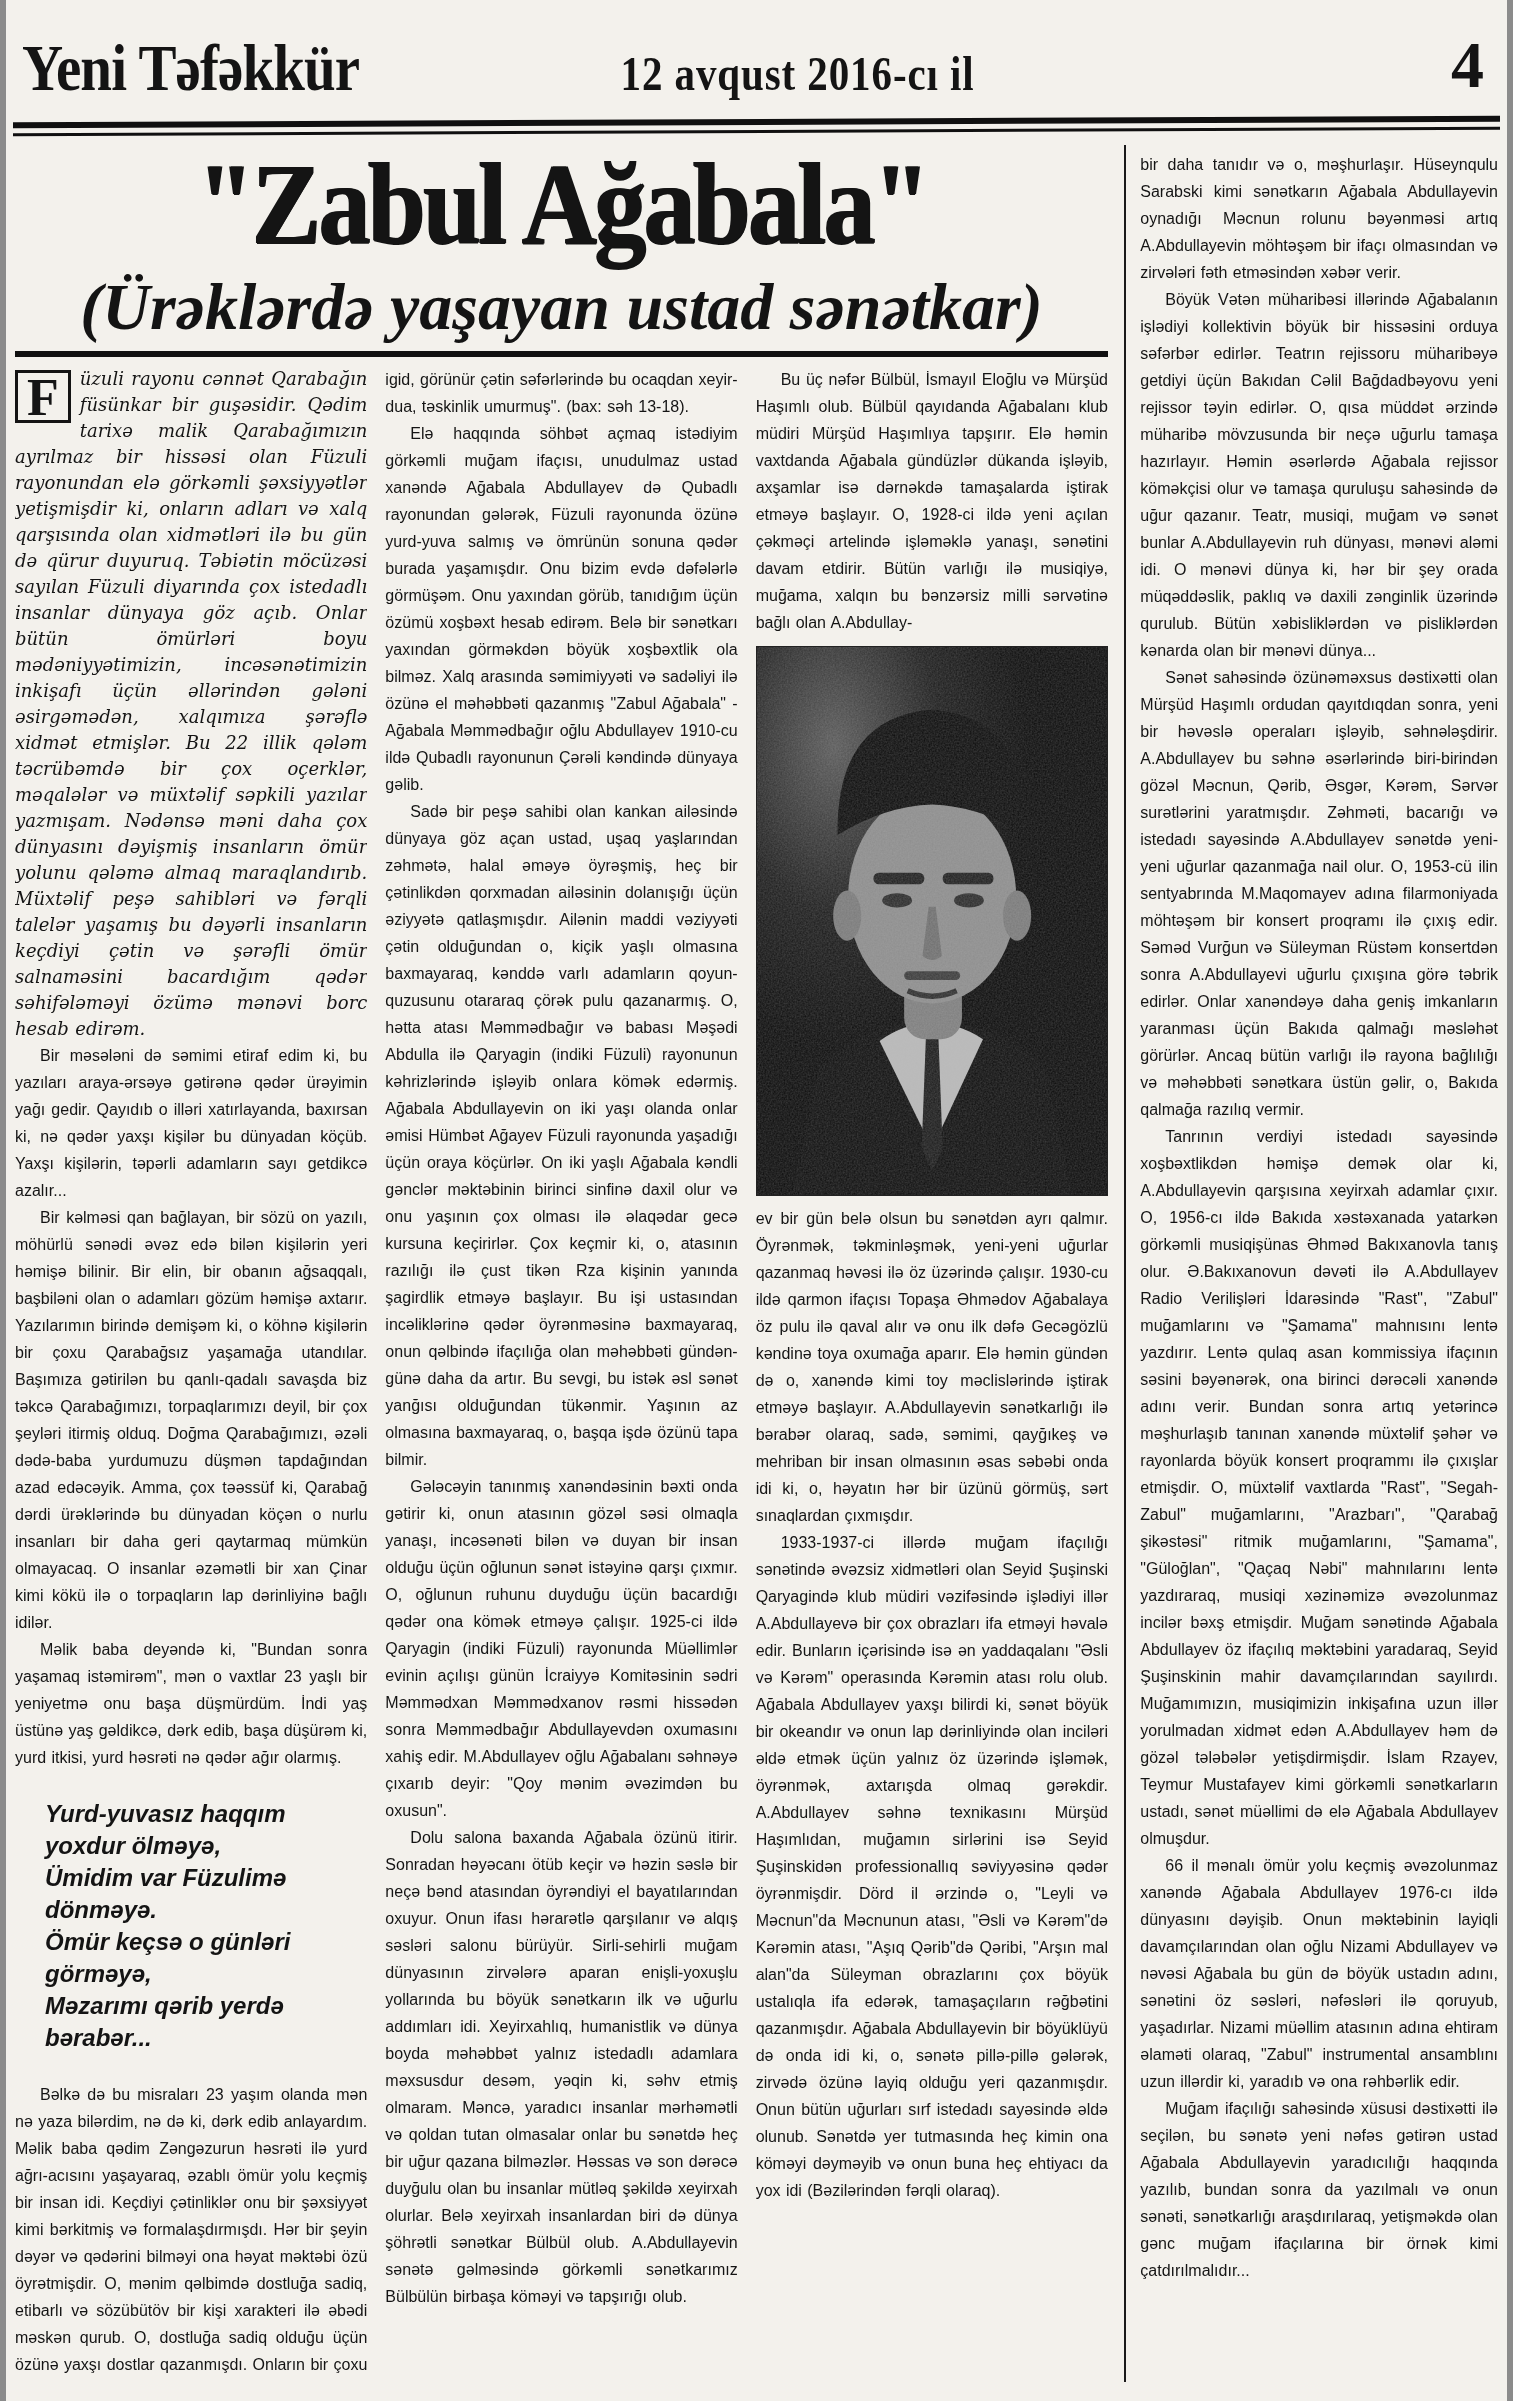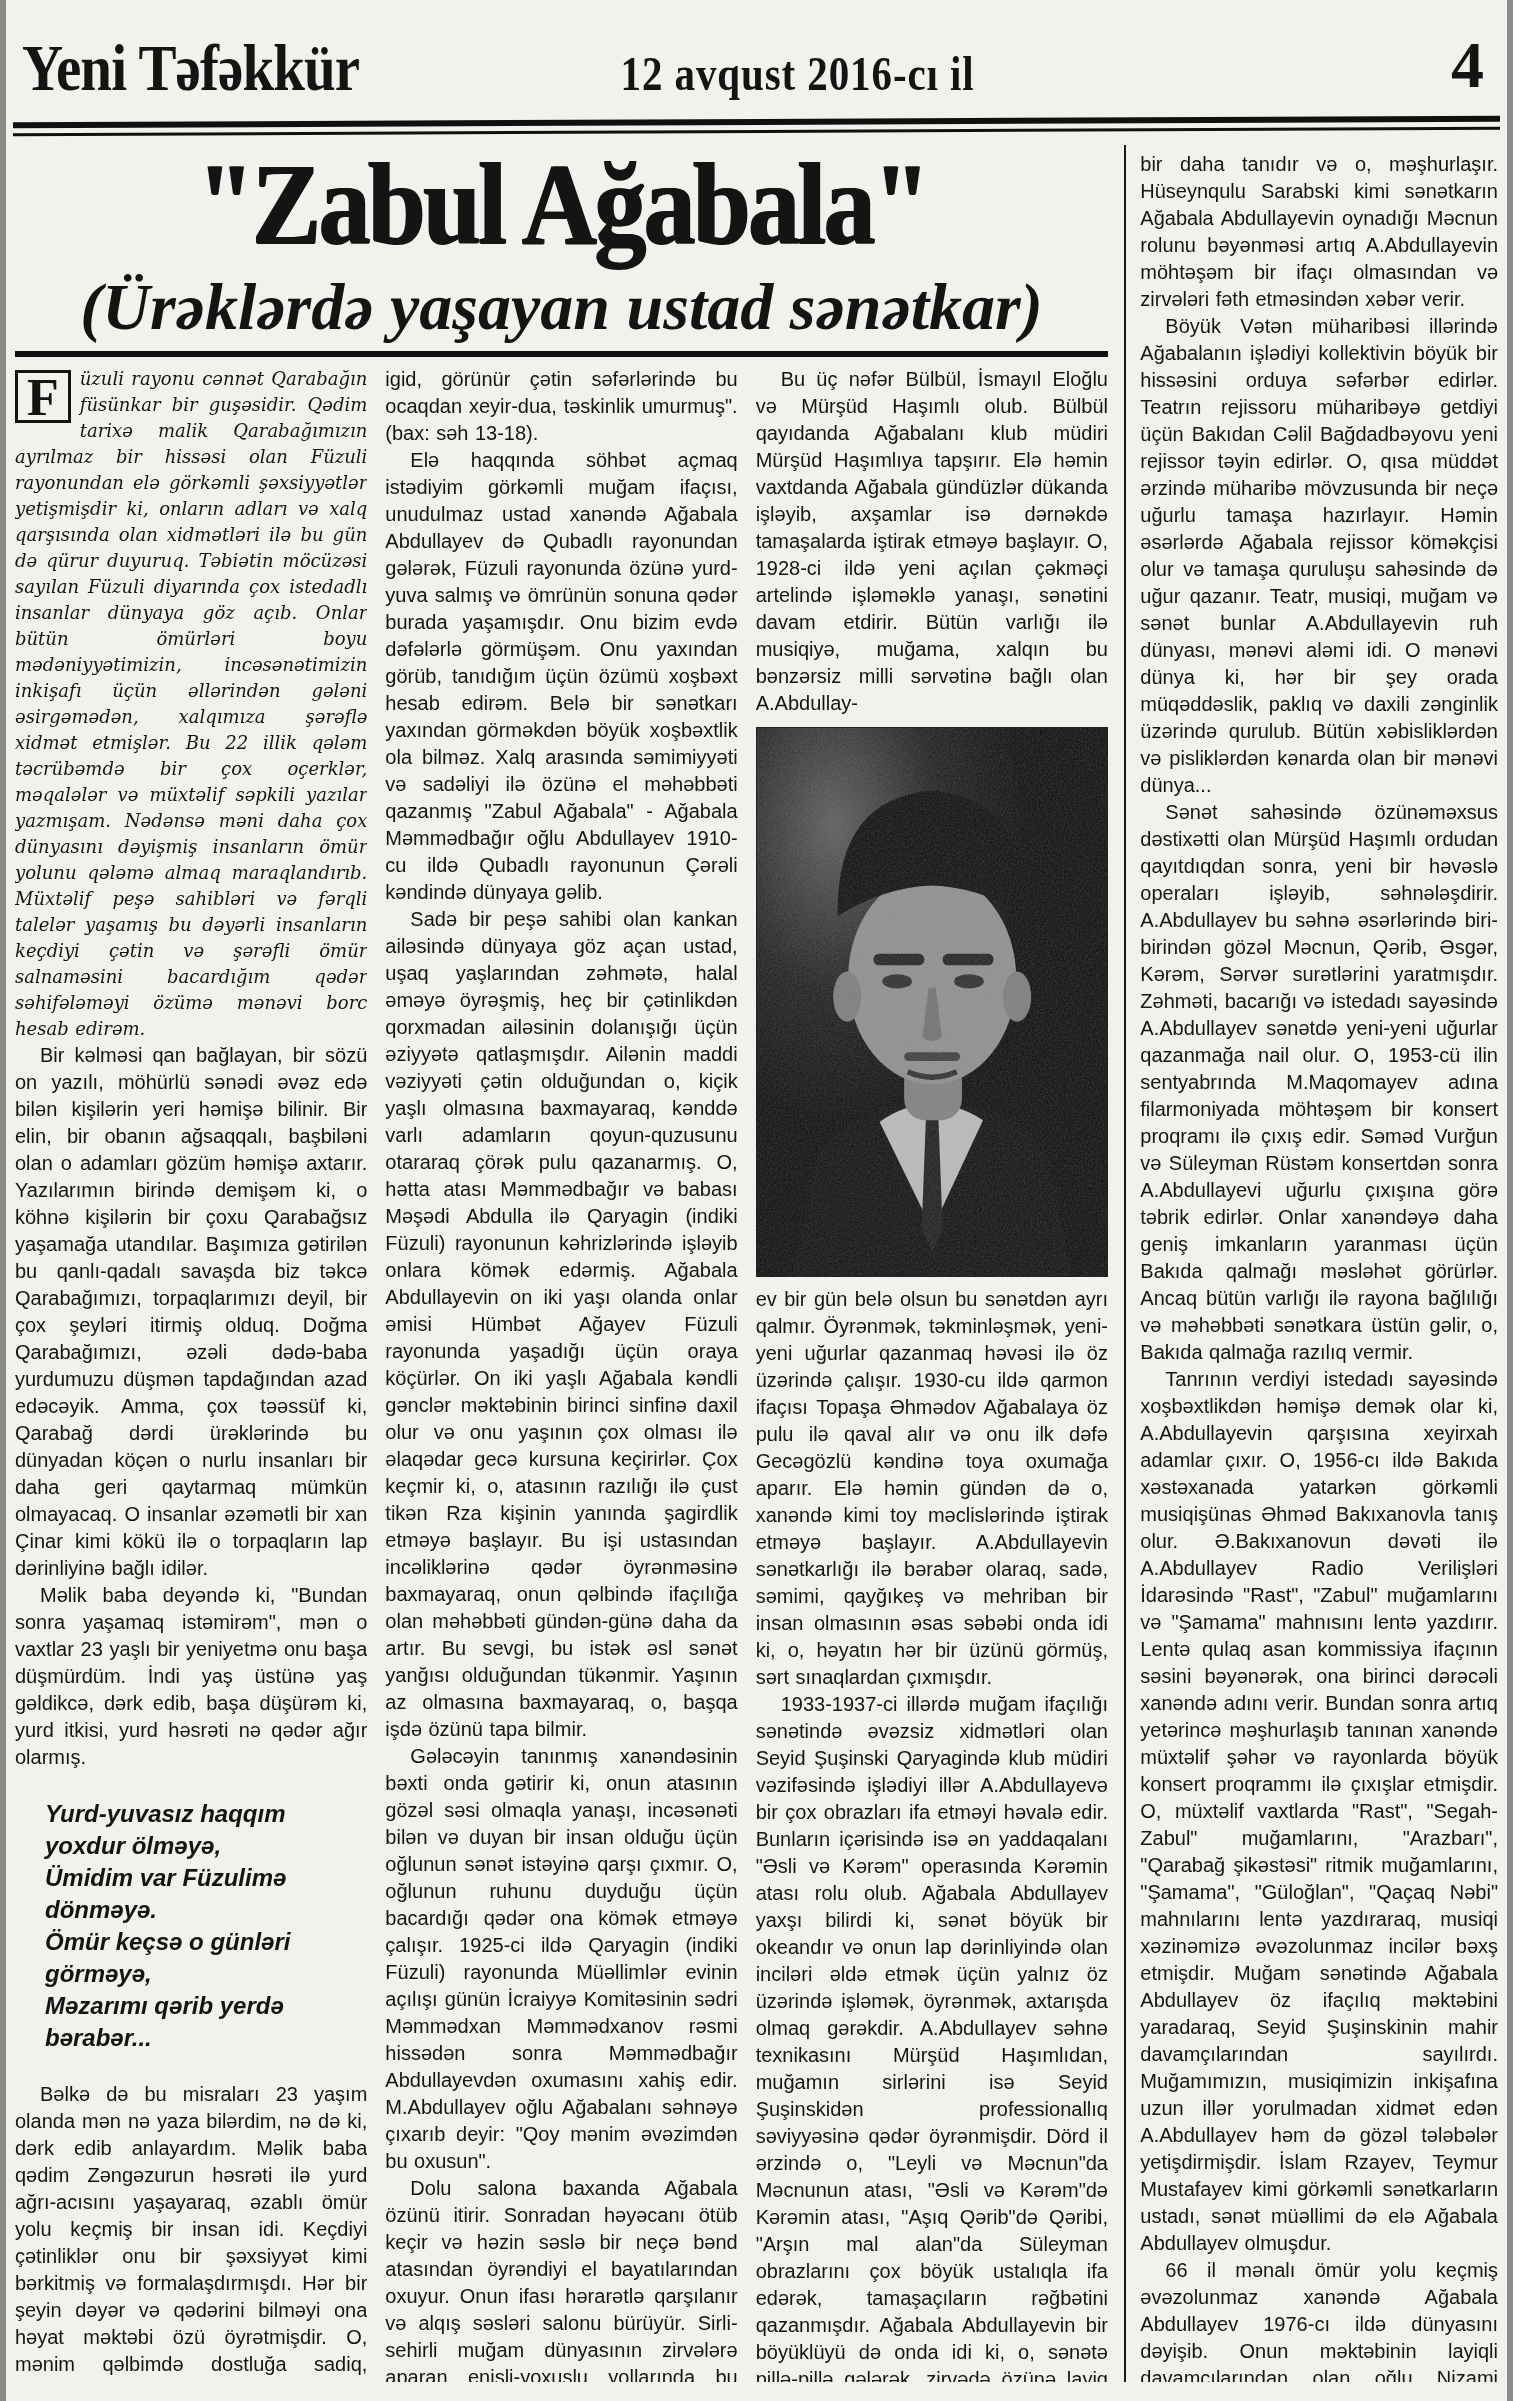--- a/index.html
+++ b/index.html
@@ -29,21 +29,21 @@
     margin:0;letter-spacing:-2.7px;line-height:1.05;transform:scaleY(1.12);
     text-shadow:1.8px 0 0 #141414,0.9px 0.9px 0 #141414;
   }
   .headline-block h2{
     font-family:"Liberation Serif",serif;font-weight:bold;font-style:italic;font-size:66px;
     margin:16px 0 0;padding-bottom:10.7px;border-bottom:6.3px solid #101010;line-height:1.0;
     letter-spacing:0;
   }
   
   .body-p{
-    font-size:20px;line-height:27px;text-align:justify;text-indent:25px;
+    font-size:16px;line-height:27px;text-align:justify;text-indent:25px;
     margin:0;word-spacing:0.9px;
   }
   .noindent{text-indent:0;}
   .intro{font-family:"DejaVu Serif",serif;font-style:italic;font-size:18px;line-height:26px;}
   .dropcap{
     float:left;font-family:"Liberation Serif",serif;font-style:normal;font-weight:bold;
     font-size:52px;line-height:41px;border:3.6px solid #141414;padding:3.6px 9px 1.8px;
     margin:4.5px 9px 1.8px 0;
   }
   .poem{font-weight:bold;font-style:italic;font-size:24px;line-height:32px;margin:27px 0 27px 30px;}
@@ -72,20 +72,21 @@
     <div class="left-wrap">
       <div class="headline-block">
         <h1>"Zabul Ağabala"</h1>
         <h2>(Ürəklərdə yaşayan ustad sənətkar)</h2>
       </div>
 
       <div class="cols3">
 
         <div class="col">
           <p class="body-p intro noindent"><span class="dropcap">F</span><span>üzuli rayonu cənnət Qarabağın füsünkar bir guşəsidir. Qədim tarixə malik Qarabağımızın ayrılmaz bir hissəsi olan Füzuli rayonundan elə görkəmli şəxsiyyətlər yetişmişdir ki, onların adları və xalq qarşısında olan xidmətləri ilə bu gün də qürur duyuruq. Təbiətin möcüzəsi sayılan Füzuli diyarında çox istedadlı insanlar dünyaya göz açıb. Onlar bütün ömürləri boyu mədəniyyətimizin, incəsənətimizin inkişafı üçün əllərindən gələni əsirgəmədən, xalqımıza şərəflə xidmət etmişlər. Bu 22 illik qələm təcrübəmdə bir çox oçerklər, məqalələr və müxtəlif səpkili yazılar yazmışam. Nədənsə məni daha çox dünyasını dəyişmiş insanların ömür yolunu qələmə almaq maraqlandırıb. Müxtəlif peşə sahibləri və fərqli talelər yaşamış bu dəyərli insanların keçdiyi çətin və şərəfli ömür salnaməsini bacardığım qədər səhifələməyi özümə mənəvi borc hesab edirəm.</span></p>
+          <p class="body-p">Bir məsələni də səmimi etiraf edim ki, bu yazıları araya-ərsəyə gətirənə qədər ürəyimin yağı gedir. Qayıdıb o illəri xatırlayanda, baxırsan ki, nə qədər yaxşı kişilər bu dünyadan köçüb. Yaxşı kişilərin, təpərli adamların sayı getdikcə azalır...</p>
           <p class="body-p">Bir kəlməsi qan bağlayan, bir sözü on yazılı, möhürlü sənədi əvəz edə bilən kişilərin yeri həmişə bilinir. Bir elin, bir obanın ağsaqqalı, başbiləni olan o adamları gözüm həmişə axtarır. Yazılarımın birində demişəm ki, o köhnə kişilərin bir çoxu Qarabağsız yaşamağa utandılar. Başımıza gətirilən bu qanlı-qadalı savaşda biz təkcə Qarabağımızı, torpaqlarımızı deyil, bir çox şeyləri itirmiş olduq. Doğma Qarabağımızı, əzəli dədə-baba yurdumuzu düşmən tapdağından azad edəcəyik. Amma, çox təəssüf ki, Qarabağ dərdi ürəklərində bu dünyadan köçən o nurlu insanları bir daha geri qaytarmaq mümkün olmayacaq. O insanlar əzəmətli bir xan Çinar kimi kökü ilə o torpaqların lap dərinliyinə bağlı idilər.</p>
           <p class="body-p">Məlik baba deyəndə ki, "Bundan sonra yaşamaq istəmirəm", mən o vaxtlar 23 yaşlı bir yeniyetmə onu başa düşmürdüm. İndi yaş üstünə yaş gəldikcə, dərk edib, başa düşürəm ki, yurd itkisi, yurd həsrəti nə qədər ağır olarmış.</p>
           <div class="poem">
             <div class="poem-line">Yurd-yuvasız haqqım yoxdur ölməyə,</div>
             <div class="poem-line">Ümidim var Füzulimə dönməyə.</div>
             <div class="poem-line">Ömür keçsə o günləri görməyə,</div>
             <div class="poem-line">Məzarımı qərib yerdə bərabər...</div>
           </div>
           <p class="body-p">Bəlkə də bu misraları 23 yaşım olanda mən nə yaza bilərdim, nə də ki, dərk edib anlayardım. Məlik baba qədim Zəngəzurun həsrəti ilə yurd ağrı-acısını yaşayaraq, əzablı ömür yolu keçmiş bir insan idi. Keçdiyi çətinliklər onu bir şəxsiyyət kimi bərkitmiş və formalaşdırmışdı. Hər bir şeyin dəyər və qədərini bilməyi ona həyat məktəbi özü öyrətmişdir. O, mənim qəlbimdə dostluğa sadiq, etibarlı və sözübütöv bir kişi xarakteri ilə əbədi məskən qurub. O, dostluğa sadiq olduğu üçün özünə yaxşı dostlar qazanmışdı. Onların bir çoxu qədim Zəngəzur elindən gəlib Füzulidə özlərinə yurd salmış insanlar idi. Çətin günün arxa dayağı olan o adamlar ilə dostluq eləməyinə dəyərdi.</p>
 

